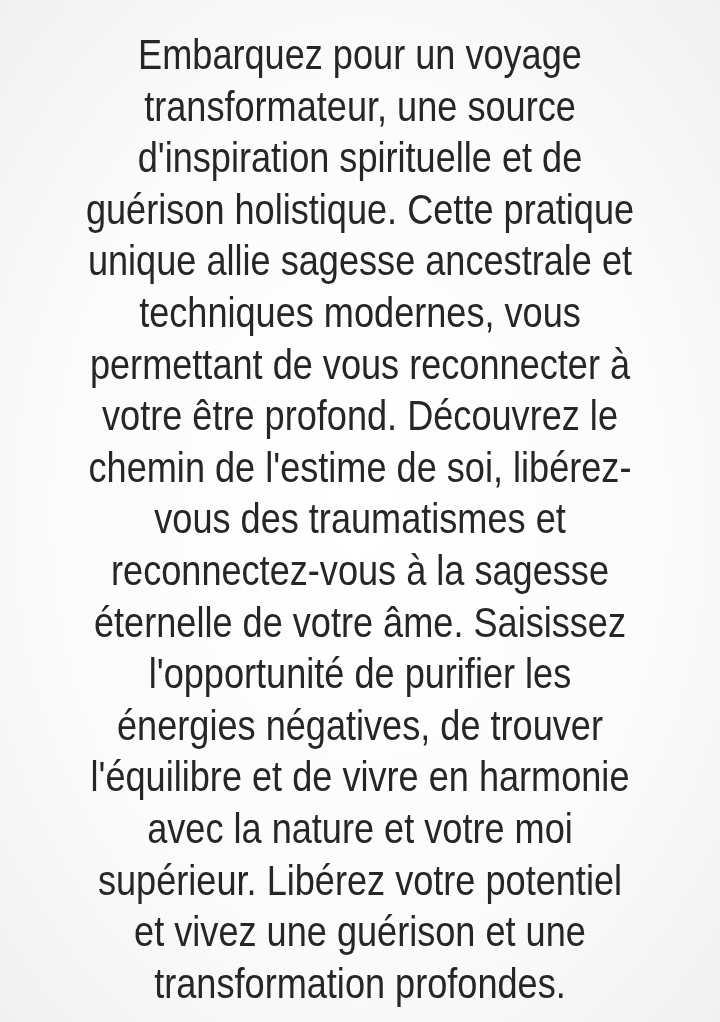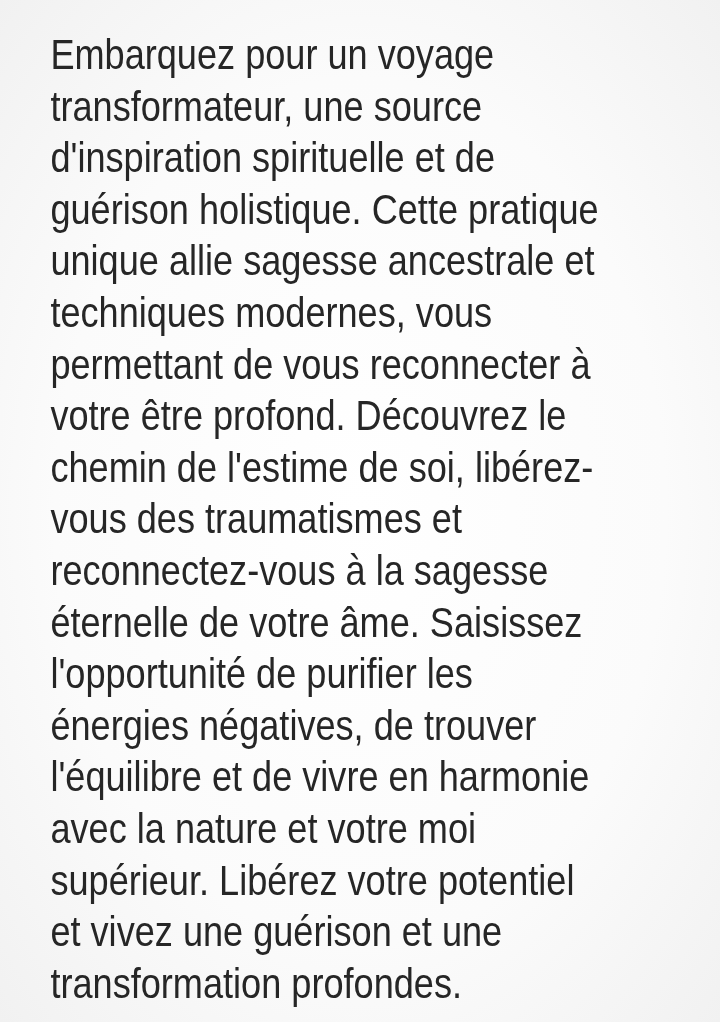--- a/index.html
+++ b/index.html
@@ -7,20 +7,21 @@
     width: 720px; height: 1022px; overflow: hidden;
     background: radial-gradient(ellipse at center, #ffffff 0%, #fbfbfb 60%, #f1f1f1 100%);
     font-family: "Liberation Sans", sans-serif;
     color: #262626;
   }
   .page {
     position: absolute; left: 0; top: 0; width: 720px; height: 1022px;
   }
   .text {
     position: absolute; left: 0; top: 29px; width: 720px;
+    text-align: center;
   }
   .line {
     display: block;
     height: 51.6px;
     line-height: 51.6px;
     font-size: 42px;
     white-space: nowrap;
     transform: scaleX(0.86);
     transform-origin: center;
   }

